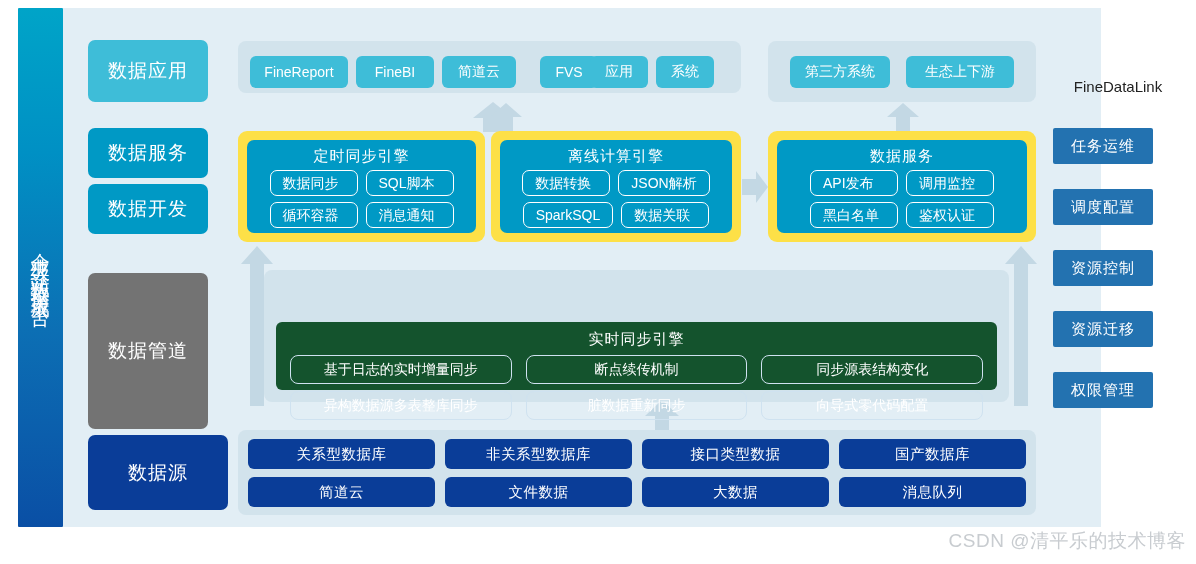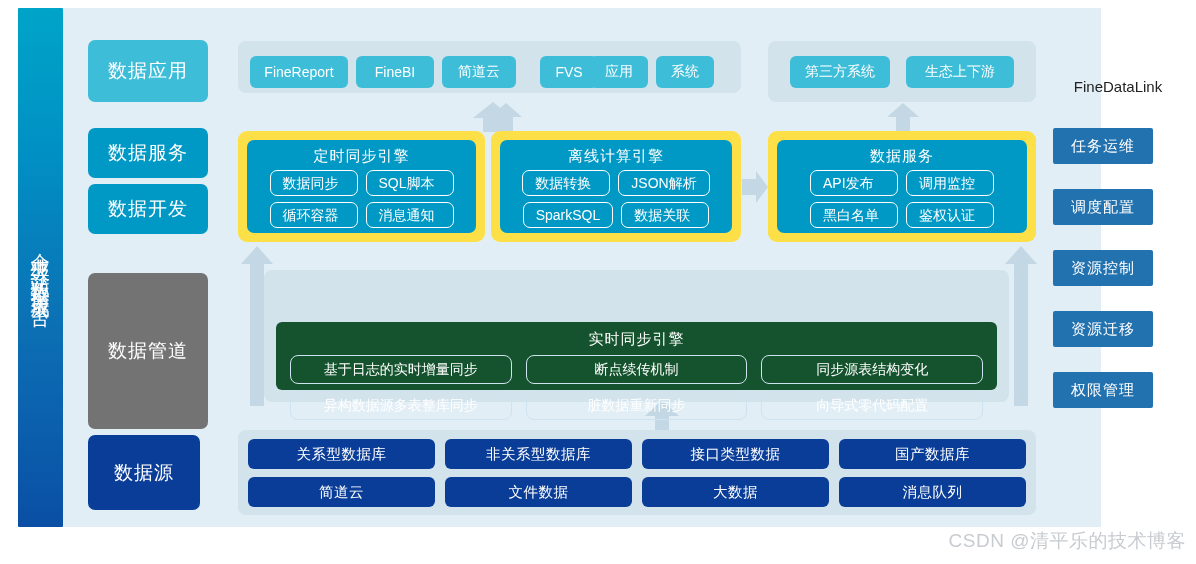--- a/index.html
+++ b/index.html
@@ -64,21 +64,21 @@
     letter-spacing: 1px;
     display: flex;
     align-items: center;
     justify-content: center;
     box-sizing: border-box;
   }
   .ll-app      { left: 88px;  top: 40px;  width: 120px; height: 62px;  background: #3ebdd8; }
   .ll-service  { left: 88px;  top: 128px; width: 120px; height: 50px;  background: #0099c5; }
   .ll-dev      { left: 88px;  top: 184px; width: 120px; height: 50px;  background: #0099c5; }
   .ll-pipe     { left: 88px;  top: 273px; width: 120px; height: 156px; background: #737373; }
-  .ll-source   { left: 88px;  top: 435px; width: 112px; height: 75px;  background: #0a3d98; }
+  .ll-source   { left: 88px;  top: 435px; width: 140px; height: 75px;  background: #0a3d98; }
 
   
   .group {
     position: absolute;
     background: #d2e3ec;
     border-radius: 8px;
     box-sizing: border-box;
   }
 
   

